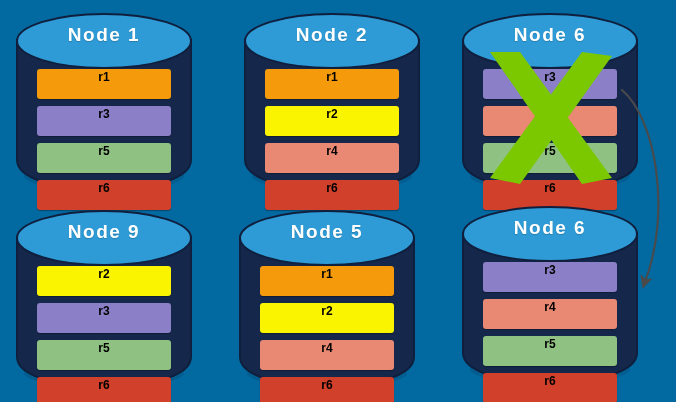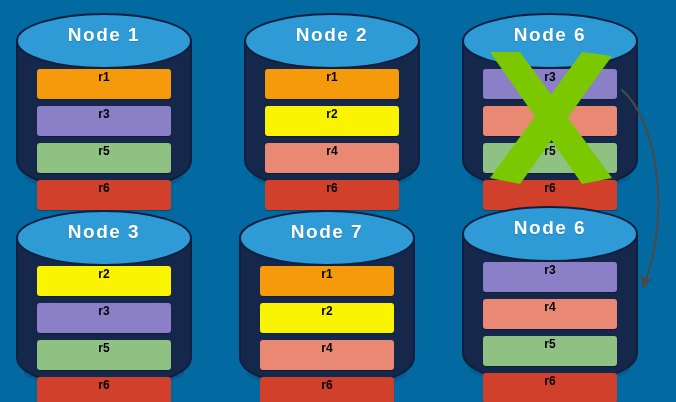--- a/index.html
+++ b/index.html
@@ -164,21 +164,21 @@
             <polygon points="106,0 136,4 44,132 14,126"></polygon>
           </g>
         </svg>
       </div>
       <div class="node" style="left: 12px; top: 207px;">
         <svg class="node-svg" viewBox="0 0 184 185">
           <ellipse cx="92" cy="166" rx="80" ry="15" fill="rgba(0,0,0,0.10)"></ellipse>
           <path d="M5,30 L5,150 C5,168 43,180 92,180 C141,180 179,168 179,150 L179,30 Z" fill="#15284C" stroke="#0F1F3D" stroke-width="2"></path>
           <ellipse cx="92" cy="31" rx="87" ry="27" fill="#2E9BD6" stroke="#0F1F3D" stroke-width="2"></ellipse>
         </svg>
-        <div class="node-title">Node 3</div>
+        <div class="node-title">Node 9</div>
         <div class="bars">
           <div class="bar" style="background: rgb(250, 244, 0);">
             <span class="bar-label">r2</span>
           </div>
           <div class="bar" style="background: rgb(139, 127, 199);">
             <span class="bar-label">r3</span>
           </div>
           <div class="bar" style="background: rgb(143, 193, 131);">
             <span class="bar-label">r5</span>
           </div>
@@ -186,21 +186,21 @@
             <span class="bar-label">r6</span>
           </div>
         </div>
       </div>
       <div class="node" style="left: 235px; top: 207px;">
         <svg class="node-svg" viewBox="0 0 184 185">
           <ellipse cx="92" cy="166" rx="80" ry="15" fill="rgba(0,0,0,0.10)"></ellipse>
           <path d="M5,30 L5,150 C5,168 43,180 92,180 C141,180 179,168 179,150 L179,30 Z" fill="#15284C" stroke="#0F1F3D" stroke-width="2"></path>
           <ellipse cx="92" cy="31" rx="87" ry="27" fill="#2E9BD6" stroke="#0F1F3D" stroke-width="2"></ellipse>
         </svg>
-        <div class="node-title">Node 7</div>
+        <div class="node-title">Node 5</div>
         <div class="bars">
           <div class="bar" style="background: rgb(245, 155, 11);">
             <span class="bar-label">r1</span>
           </div>
           <div class="bar" style="background: rgb(250, 244, 0);">
             <span class="bar-label">r2</span>
           </div>
           <div class="bar" style="background: rgb(233, 137, 116);">
             <span class="bar-label">r4</span>
           </div>

